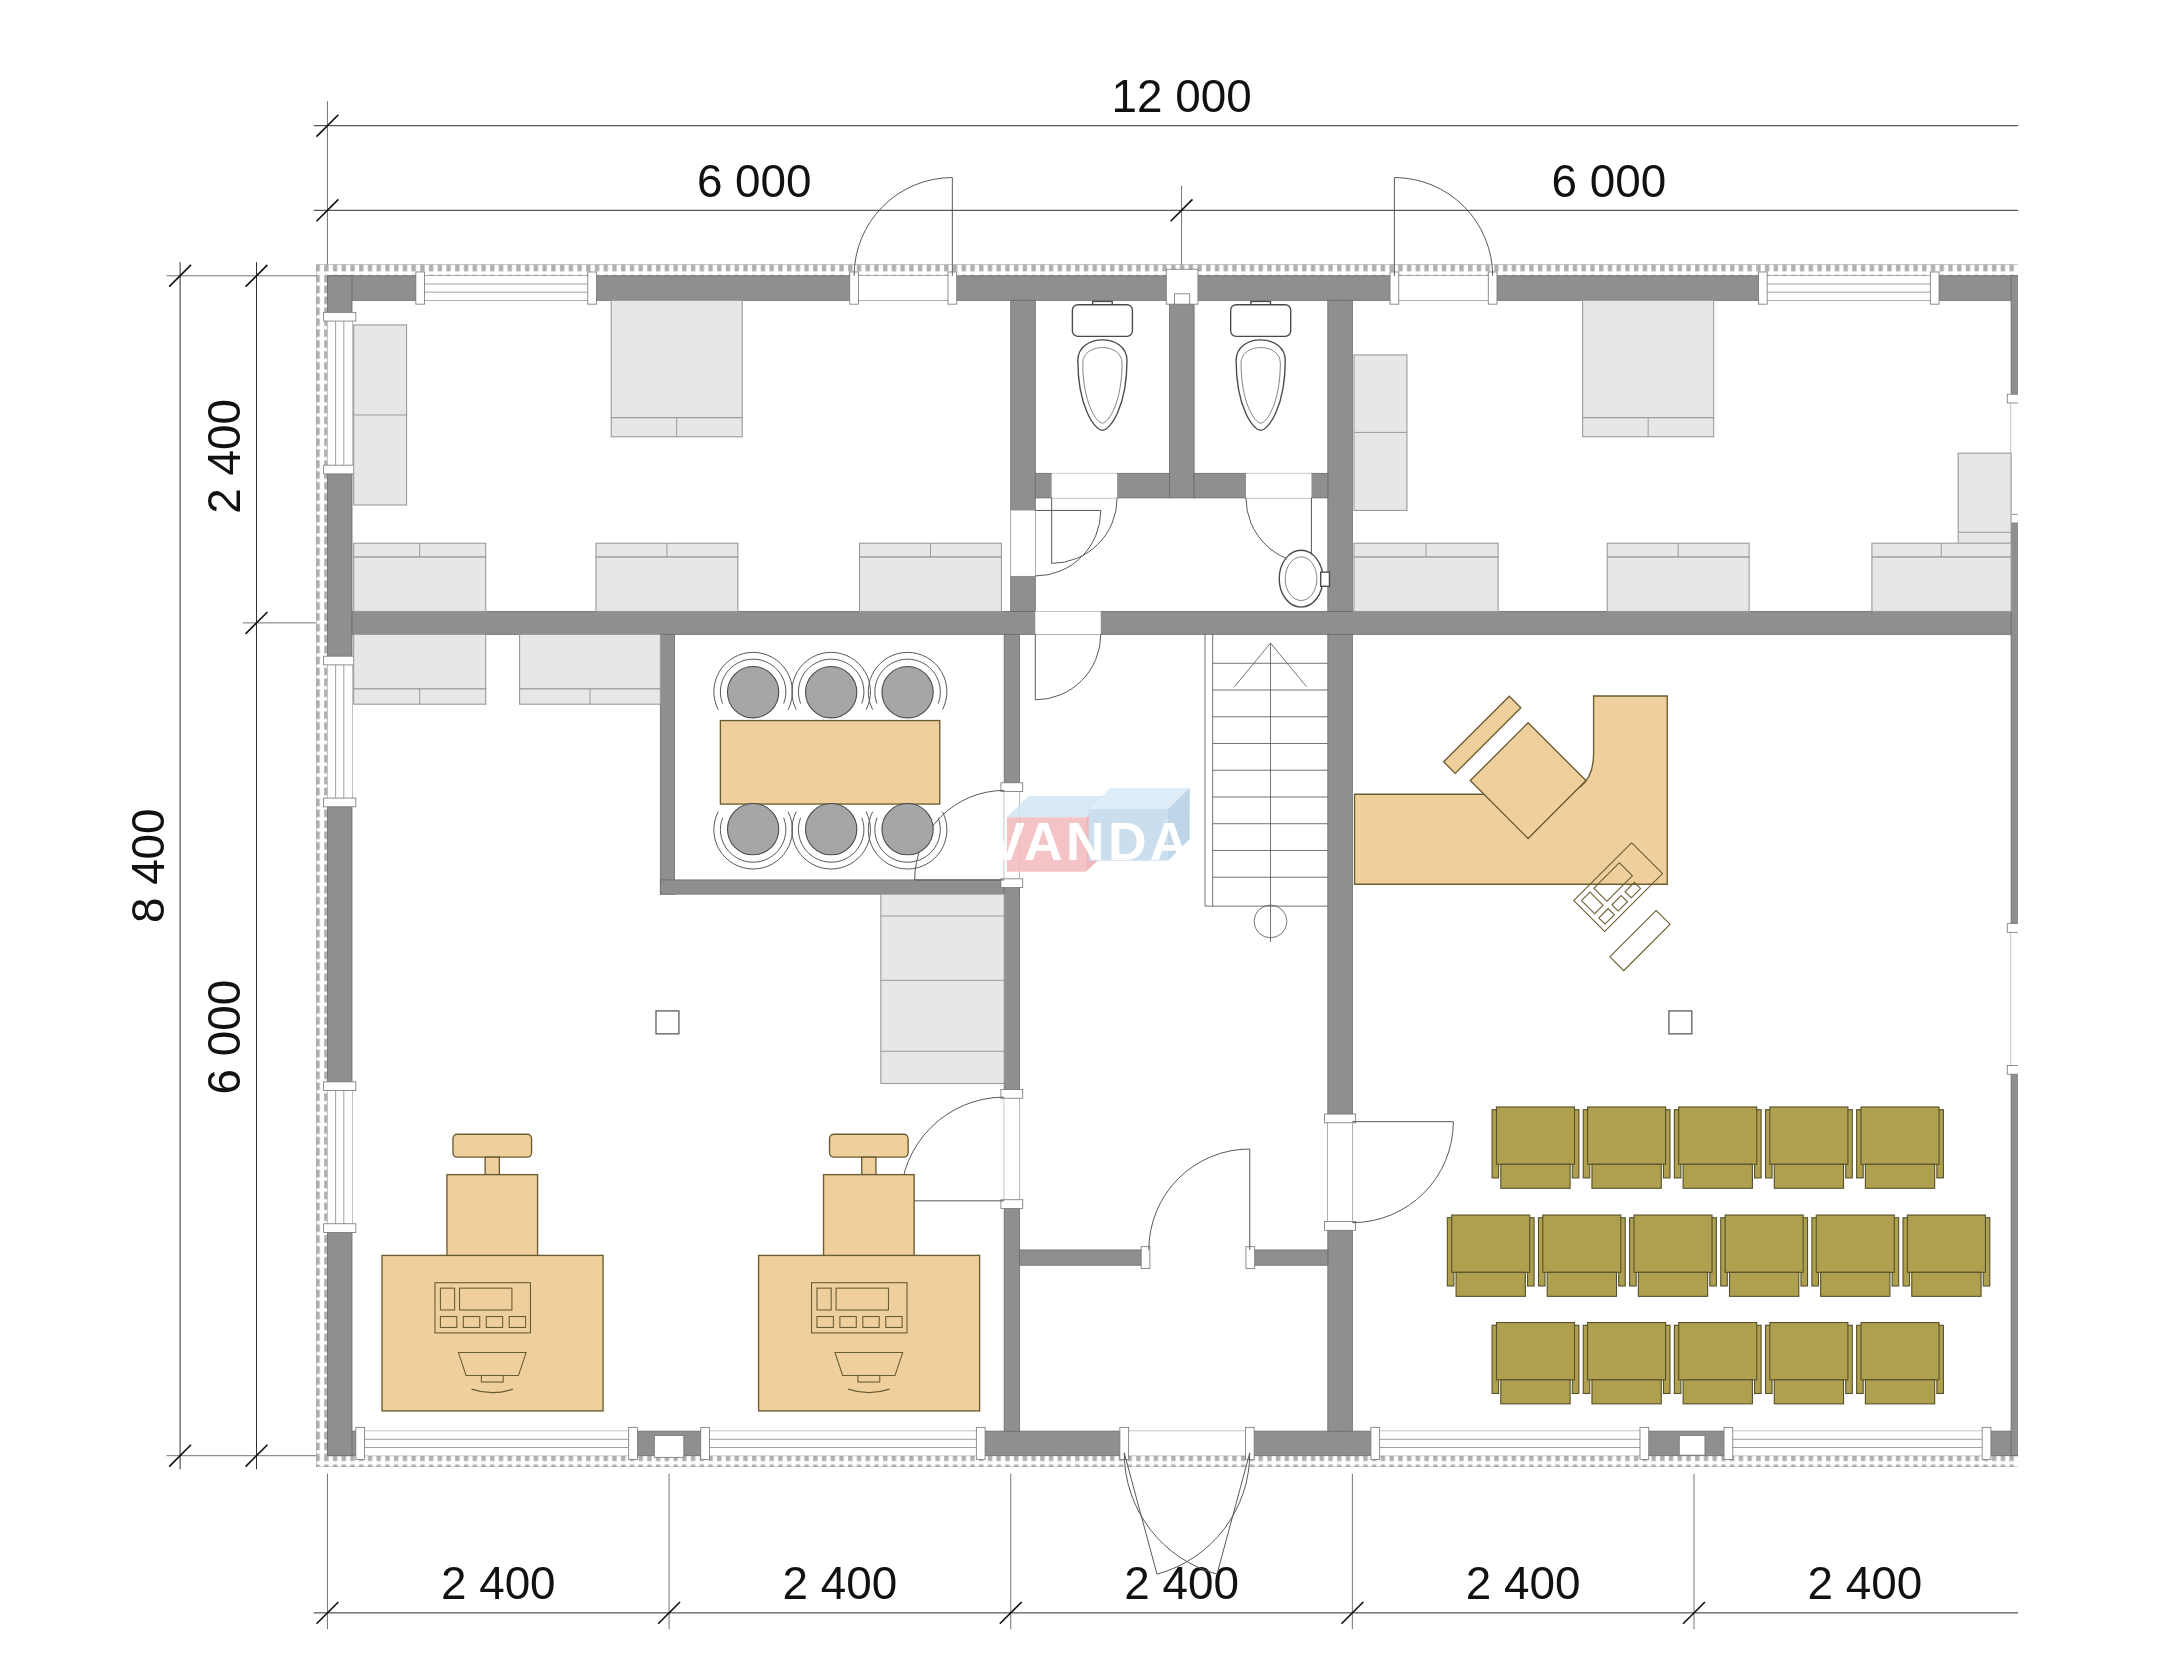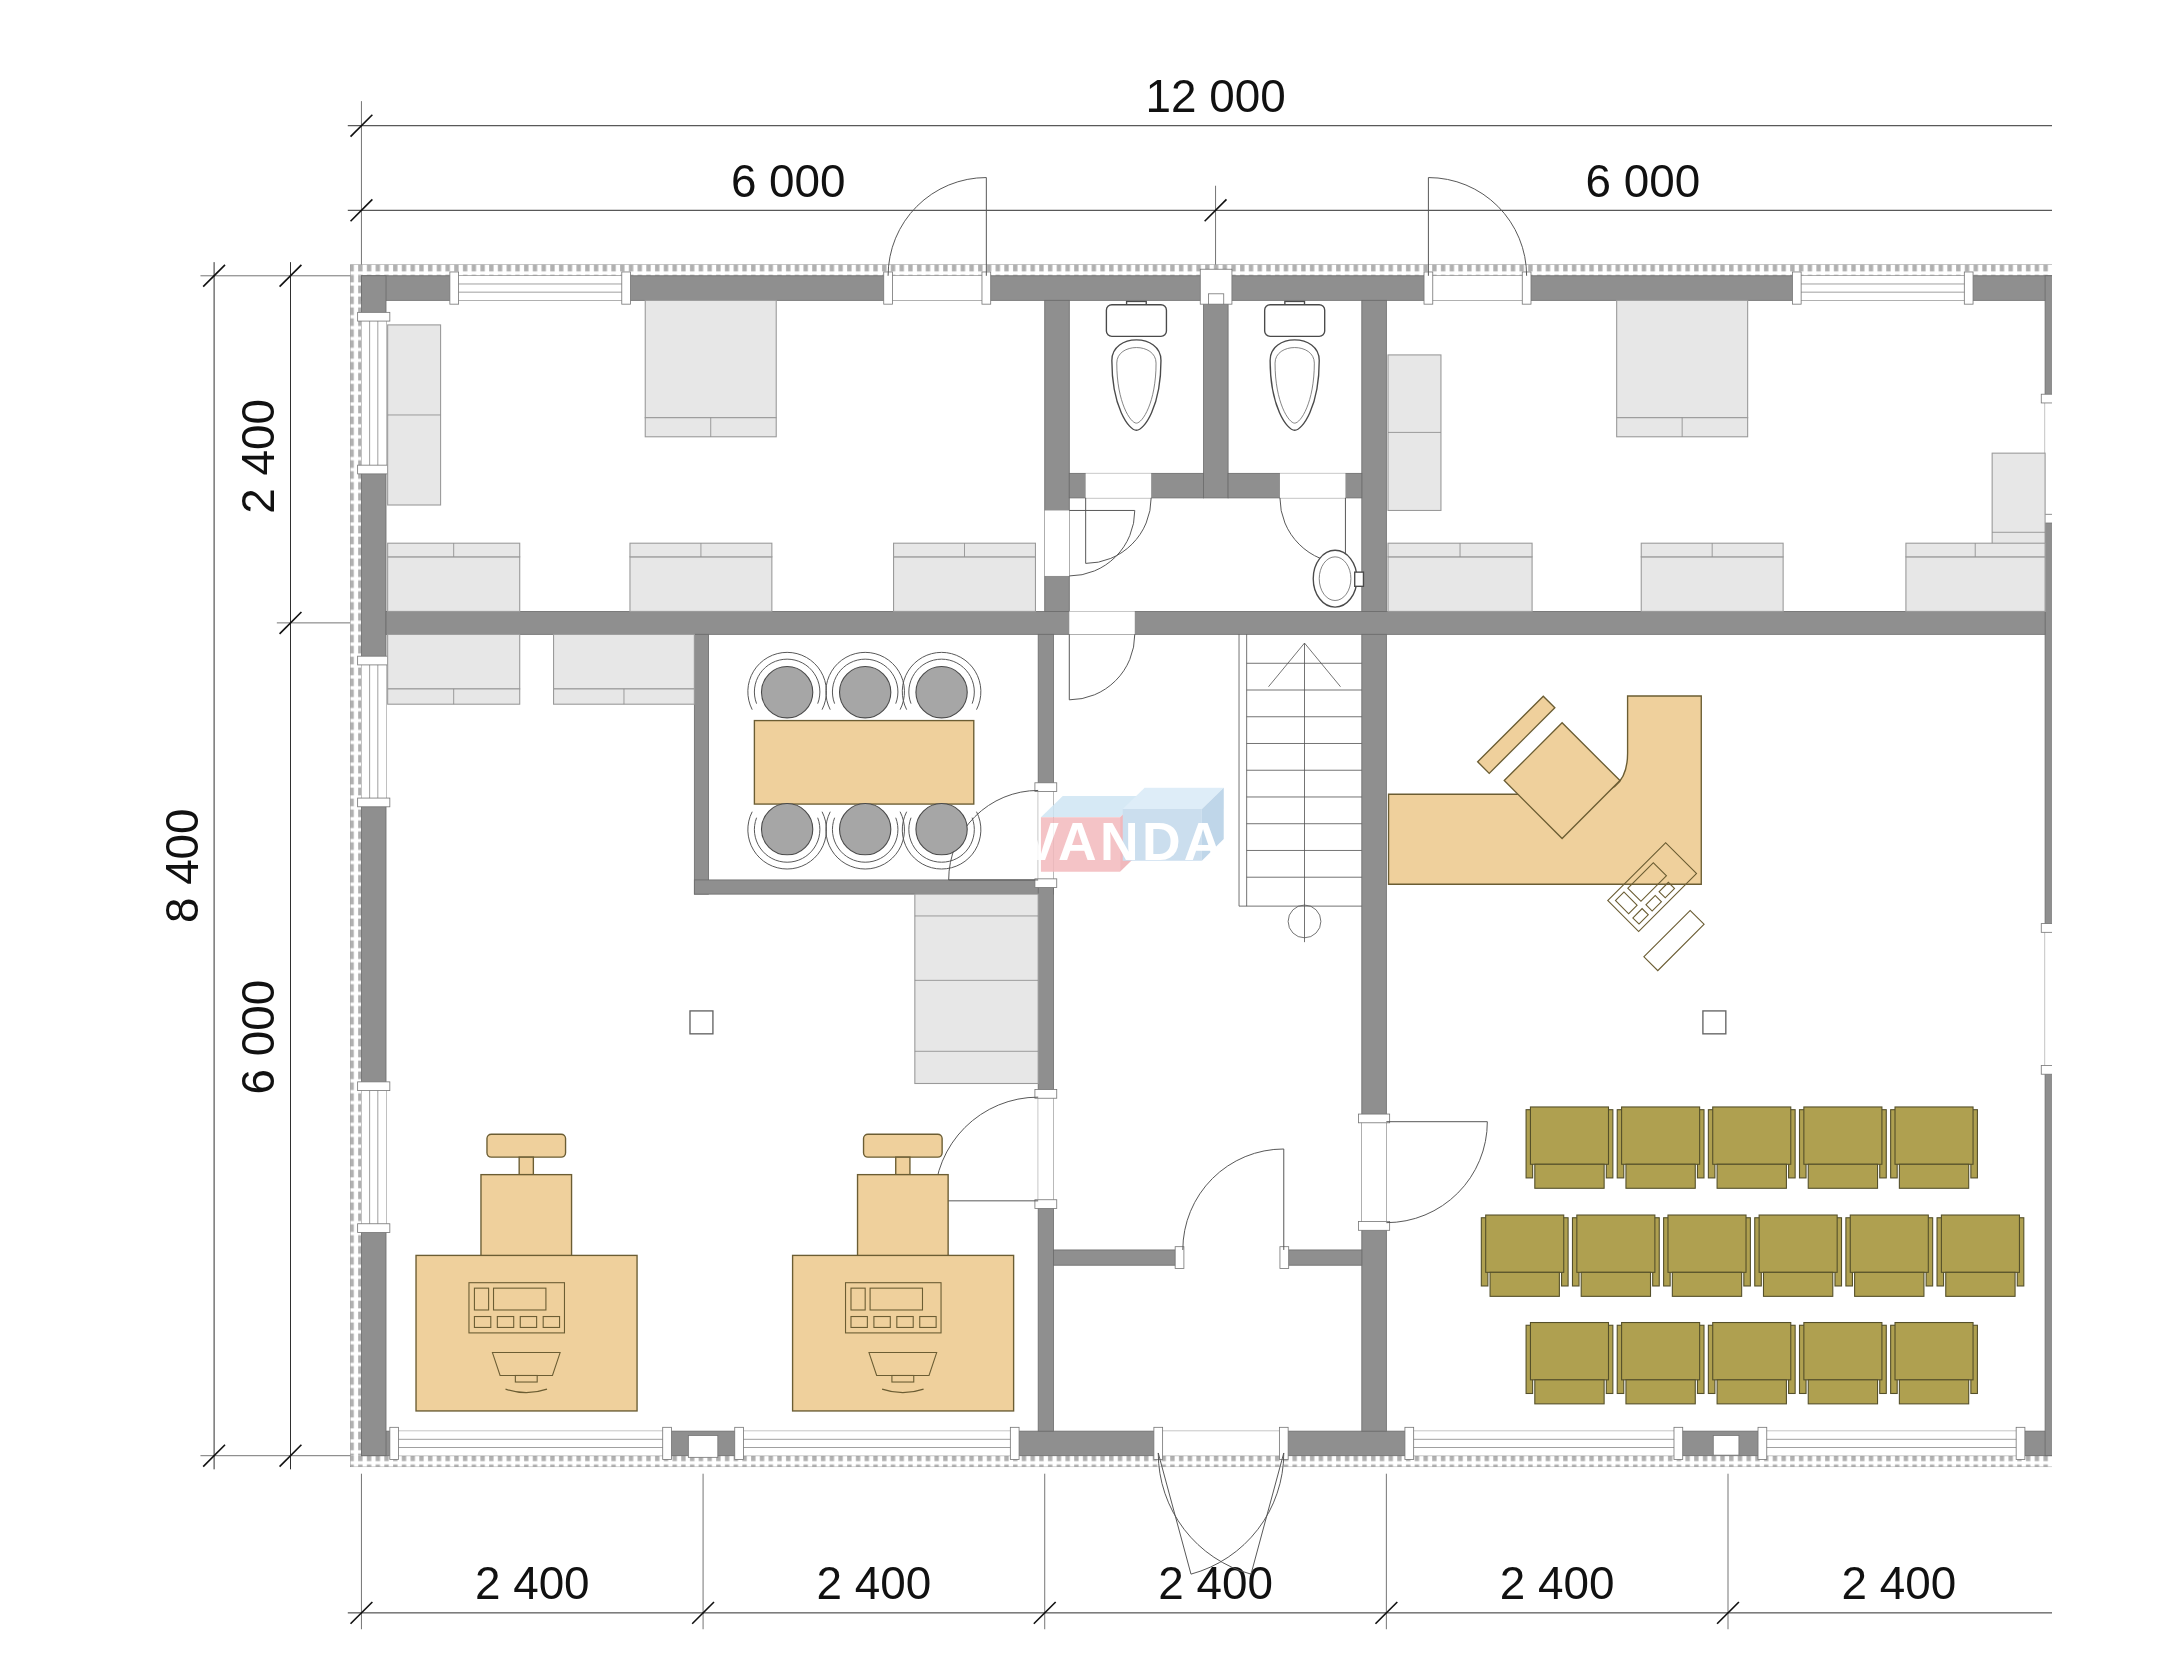--- a/index.html
+++ b/index.html
@@ -1,16 +1,16 @@
 <!DOCTYPE html>
 <html style="font-size:8.7px"><head>
 <meta charset="utf-8">
 <style>
   html,body{margin:0;padding:0;background:#ffffff;}
-  .page{position:relative;width:2018px;height:1672px;background:#fff;overflow:hidden;padding-left:34px;}
+  .page{position:relative;width:2018px;height:1672px;background:#fff;overflow:hidden;}
   svg{display:block}
   
   .w  {fill:#8f8f8f;stroke:#6c6c6c;stroke-width:1.5;}
   .op {fill:#ffffff;stroke:none;}
   .jb {fill:#ffffff;stroke:#777;stroke-width:1.5;}
   .fg {fill:#e7e7e7;stroke:#9a9a9a;stroke-width:2;}
   .ln {stroke:#8a8a8a;stroke-width:1.5;fill:none;}
   .tan{fill:#efd09c;stroke:#6b5d33;stroke-width:2.5;}
   .ol {fill:#afa050;stroke:#55502a;stroke-width:2;}
   .dk {fill:#ffffff;stroke:#4a4a4a;stroke-width:2.5;}

